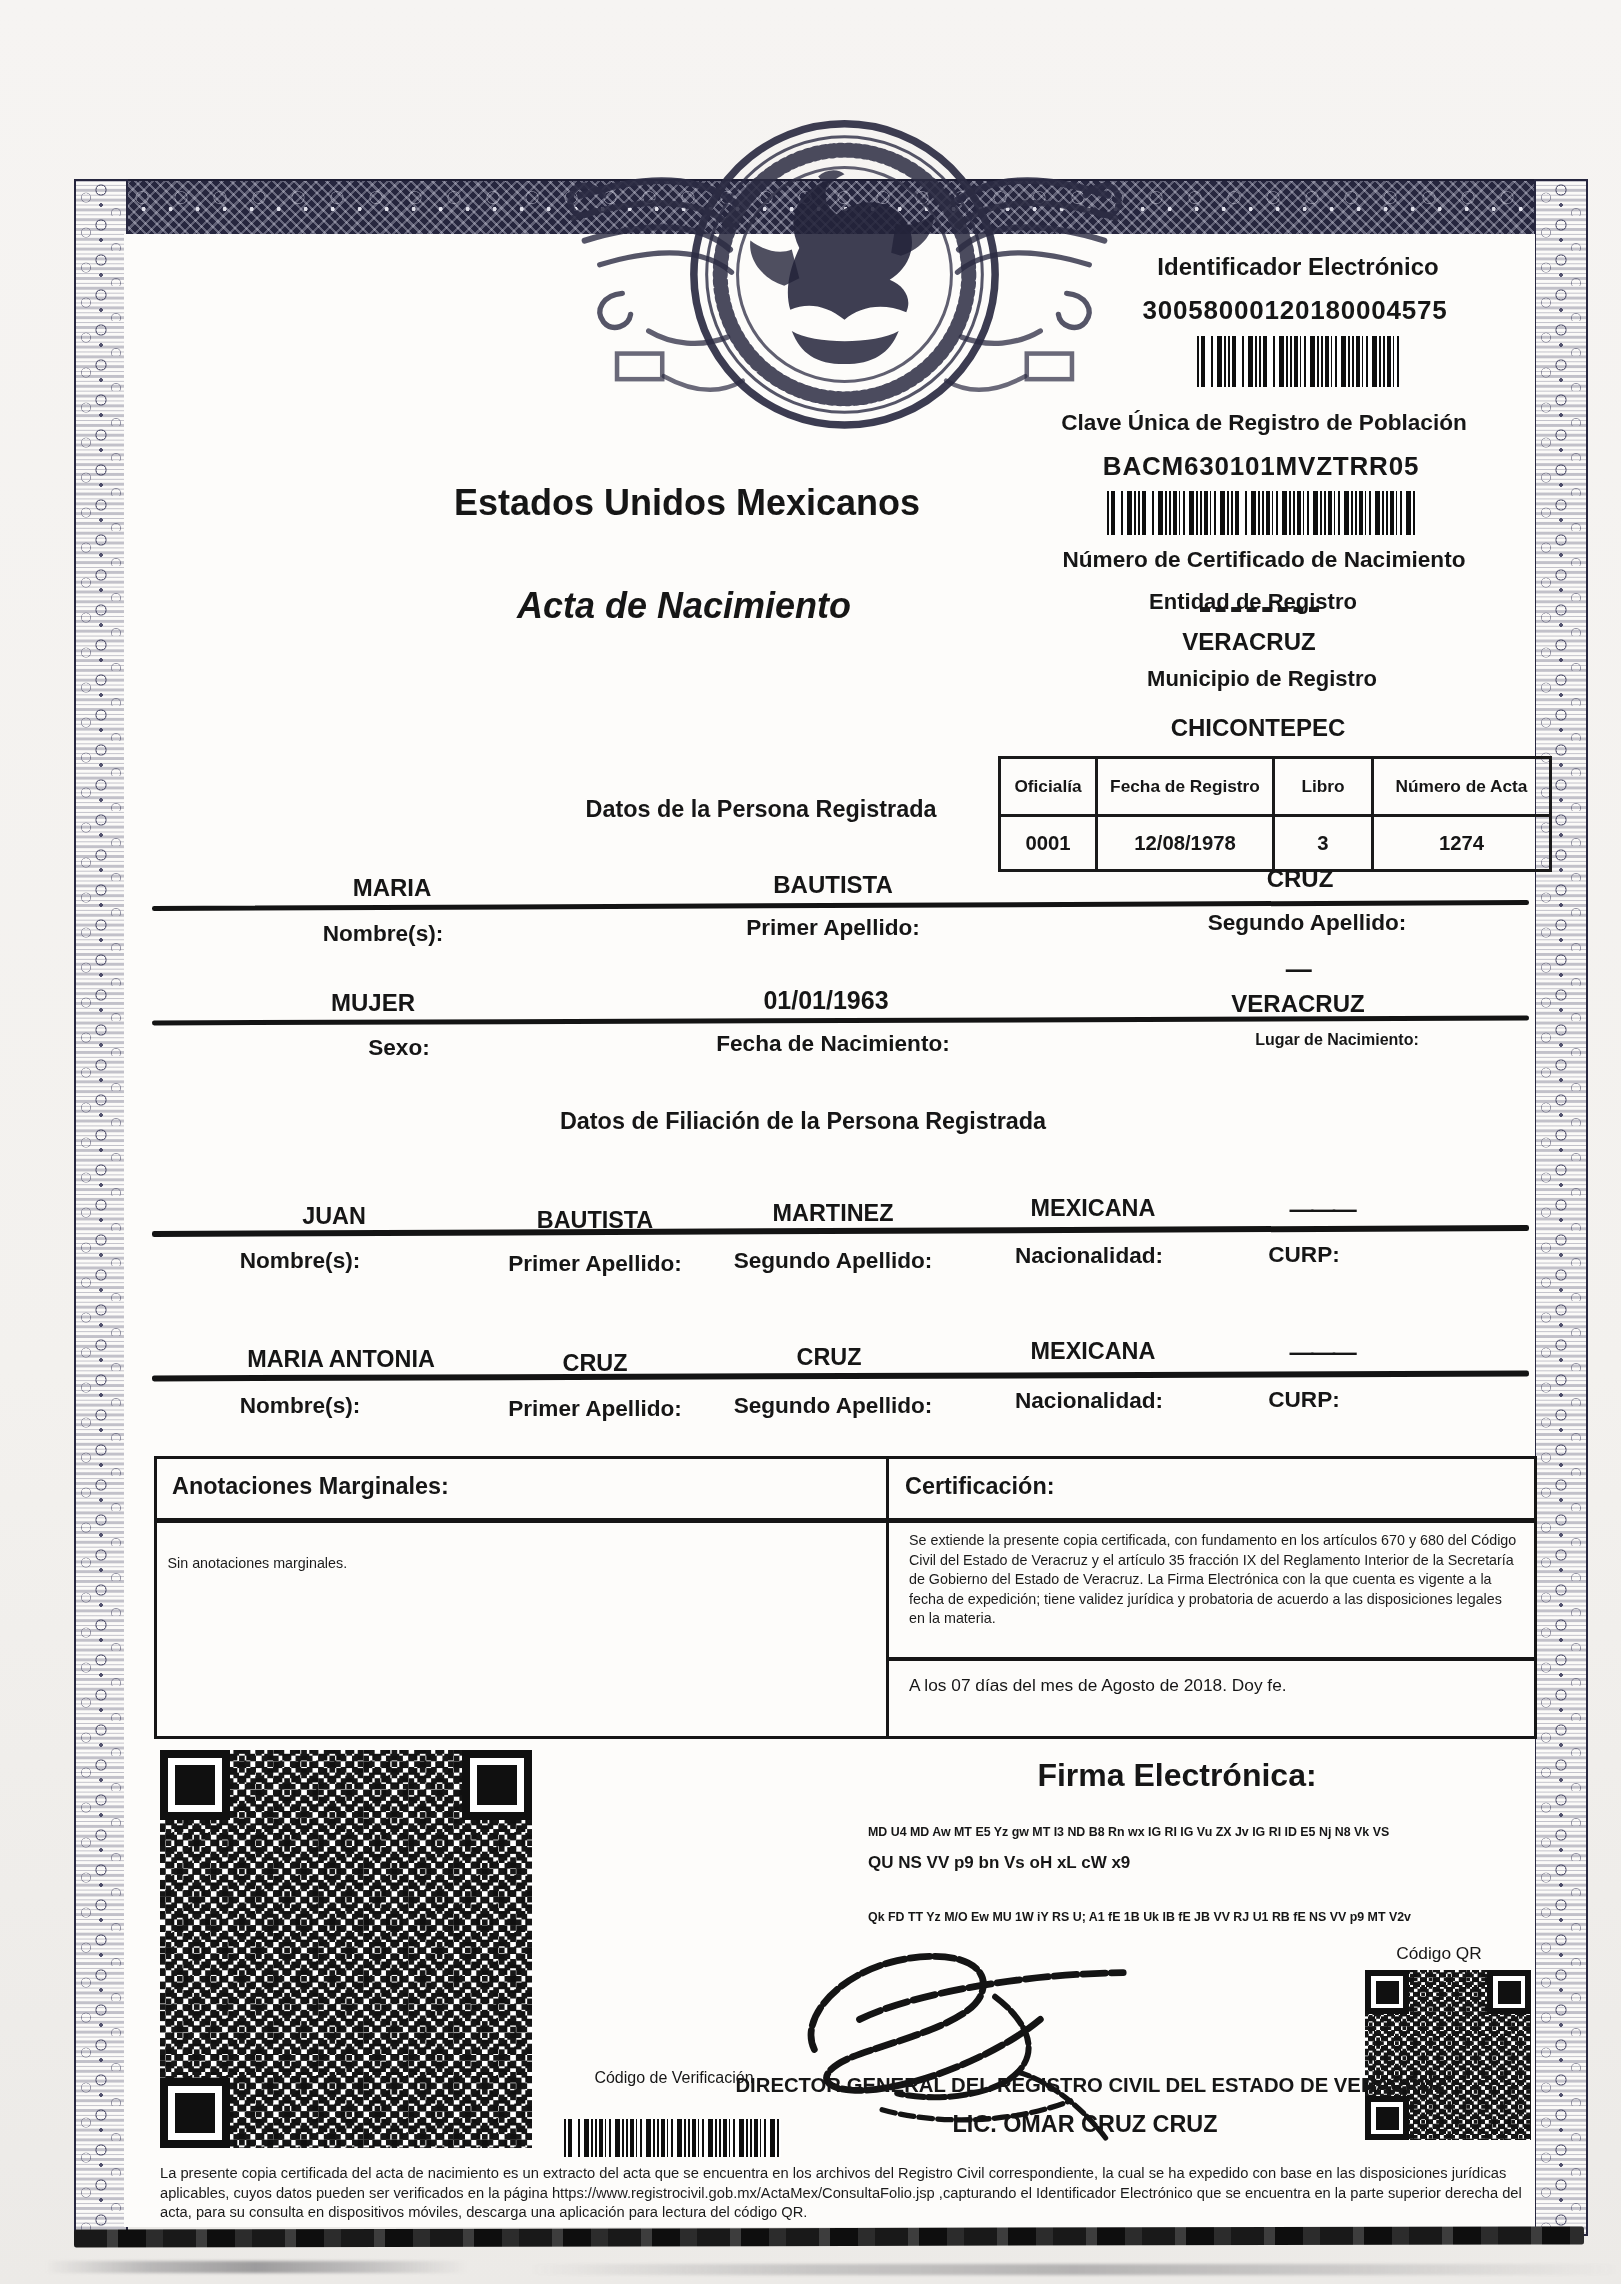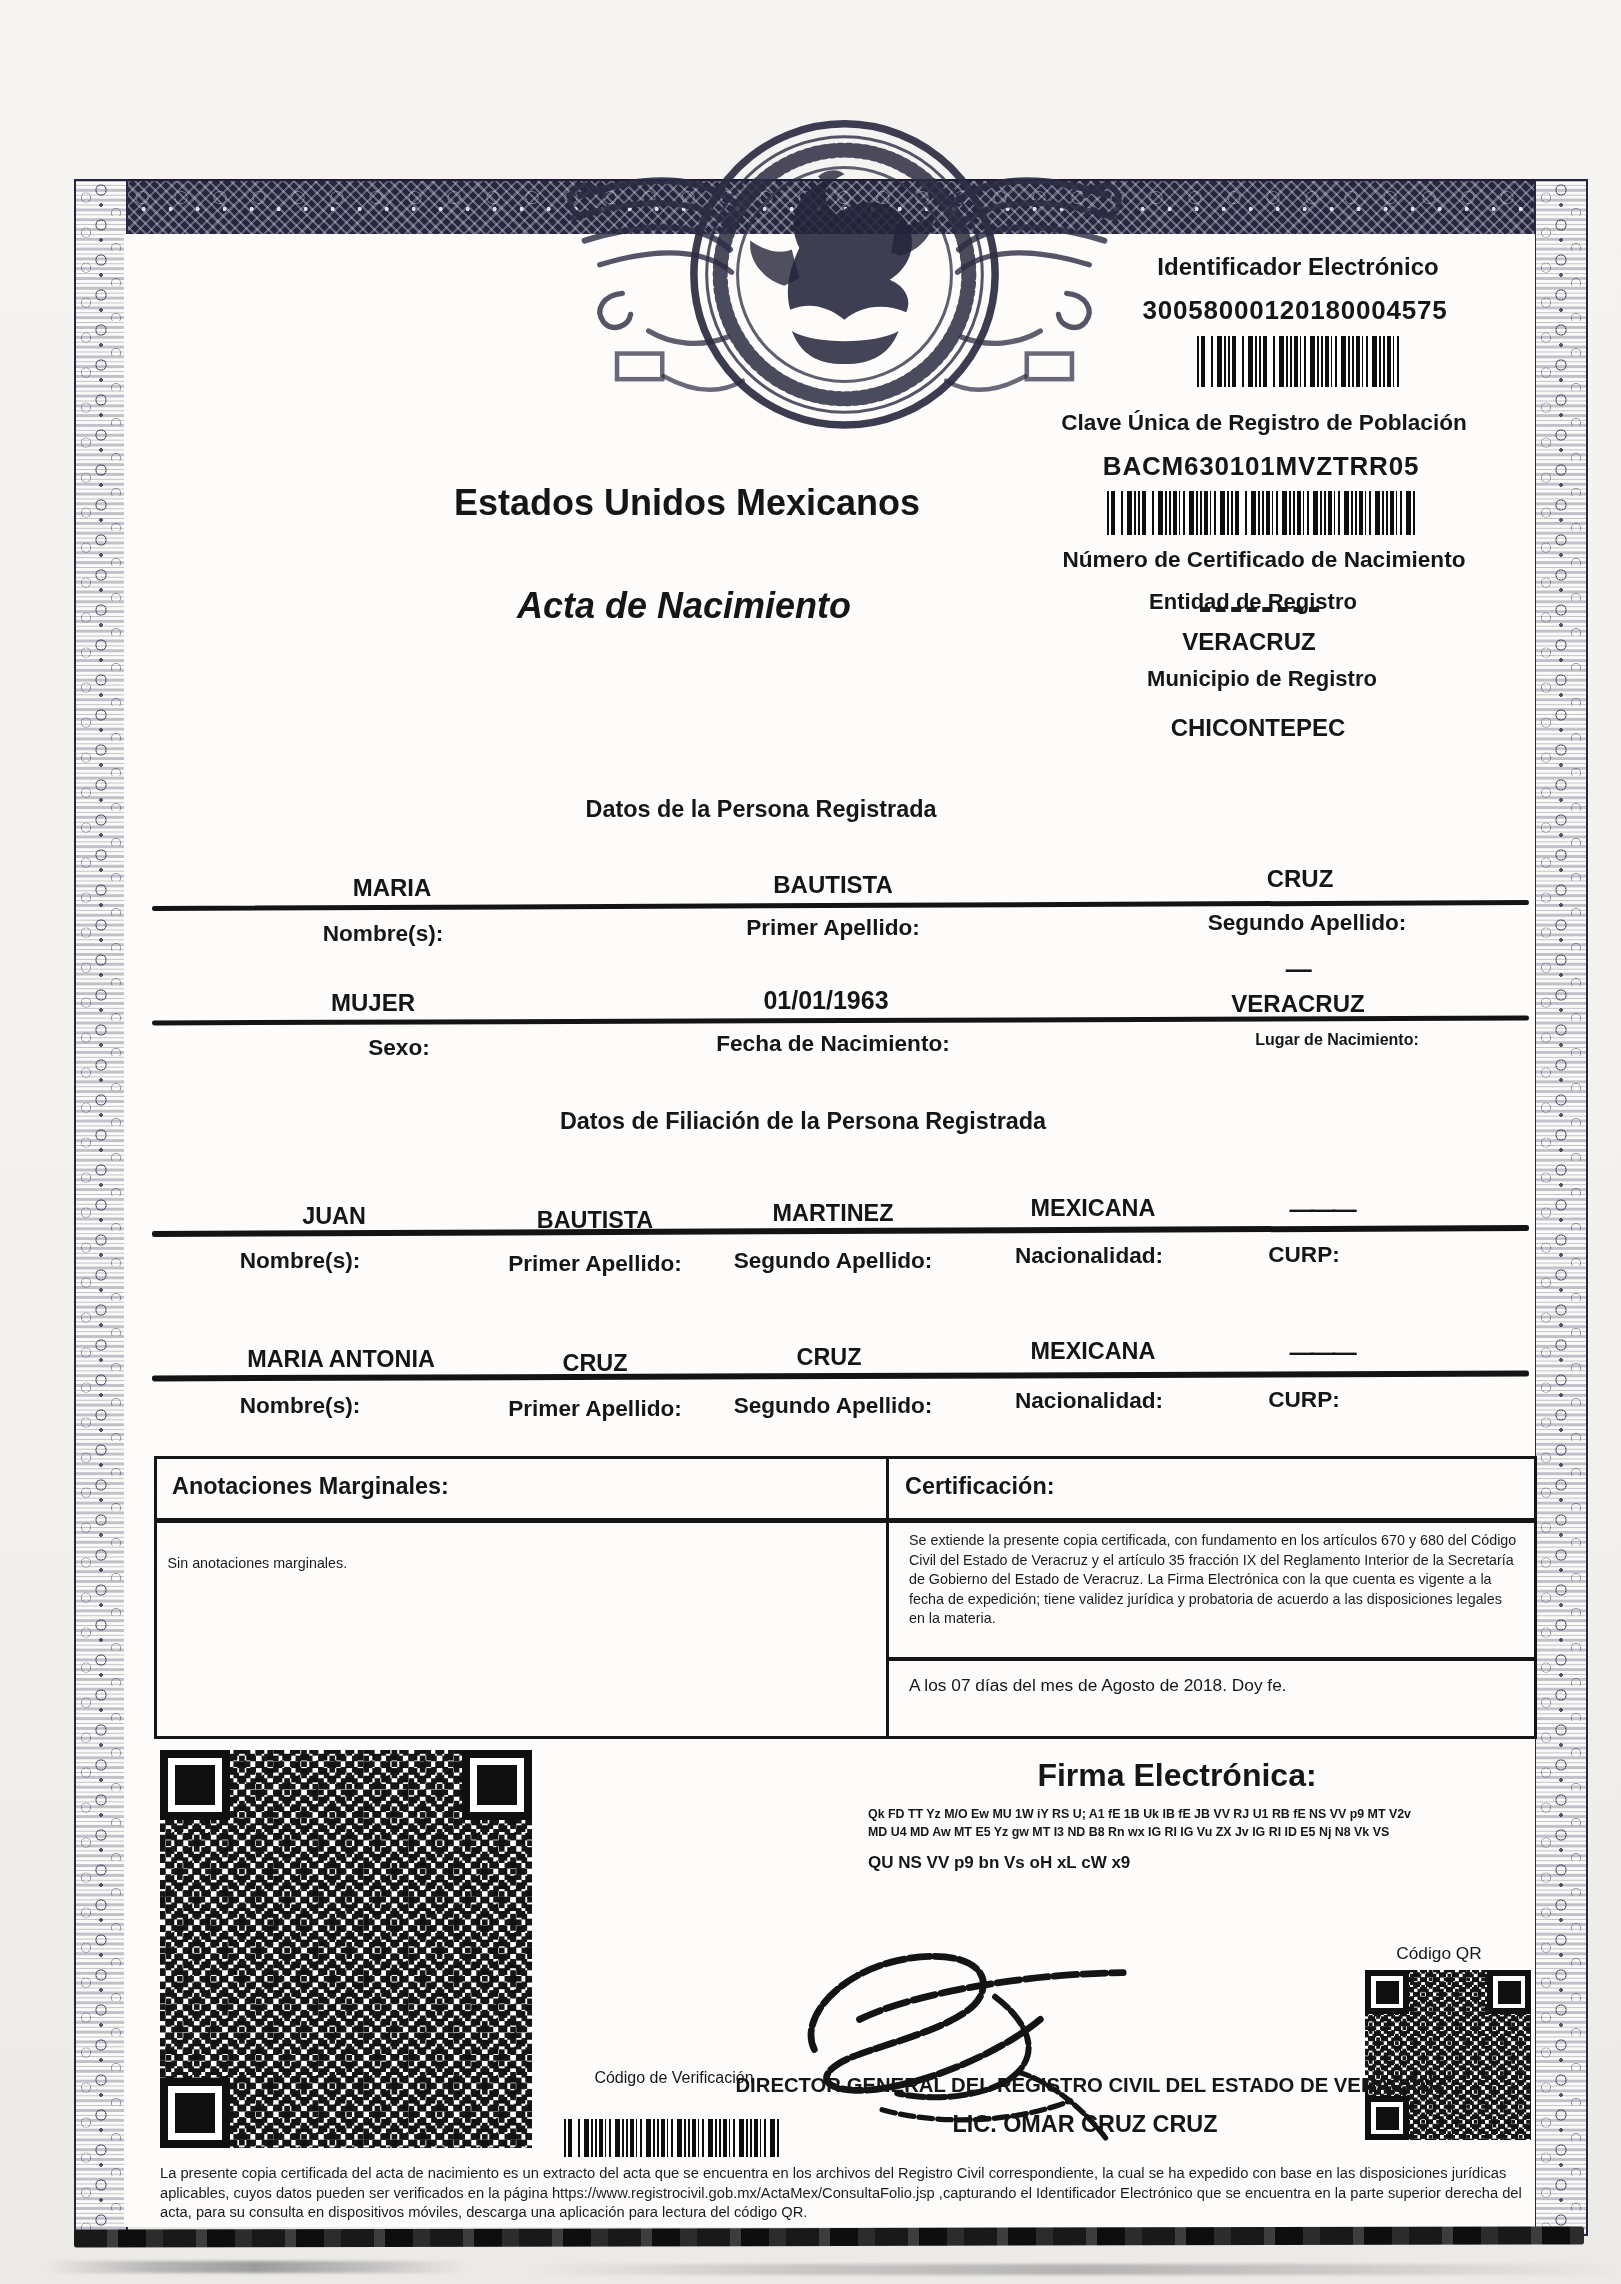--- a/index.html
+++ b/index.html
@@ -126,20 +126,36 @@
   <div class="t b c" style="left:1261px;top:451px;font-size:26px;letter-spacing:0.8px;">BACM630101MVZTRR05</div>
   <div class="barcode" style="left:1107px;top:491px;width:310px;height:44px;"></div>
   <div class="t b c" style="left:1264px;top:547px;font-size:22.6px;">Número de Certificado de Nacimiento</div>
   <div class="dashrule" style="left:1200px;top:607px;width:119px;"></div>
 
   <div class="t b c" style="left:1253px;top:589px;font-size:22px;">Entidad de Registro</div>
   <div class="t b c" style="left:1249px;top:628px;font-size:24px;">VERACRUZ</div>
   <div class="t b c" style="left:1262px;top:666px;font-size:22px;">Municipio de Registro</div>
   <div class="t b c" style="left:1258px;top:714px;font-size:24px;">CHICONTEPEC</div>
 
+  <table class="regtable">
+    <tbody>
+        <tr class="hrow">
+      <td style="width:92px;">Oficialía</td>
+      <td style="width:172px;">Fecha de Registro</td>
+      <td style="width:94px;">Libro</td>
+      <td style="width:173px;">Número de Acta</td>
+    </tr>
+    <tr class="vrow">
+      <td>0001</td>
+      <td>12/08/1978</td>
+      <td>3</td>
+      <td>1274</td>
+    </tr>
+  </tbody>
+    </table>
 
   <div class="t b c" style="left:761px;top:796px;font-size:23.4px;">Datos de la Persona Registrada</div>
 
   <div class="t b c" style="left:392px;top:874px;font-size:24px;">MARIA</div>
   <div class="t b c" style="left:833px;top:871px;font-size:24px;">BAUTISTA</div>
   <div class="t b c" style="left:1300px;top:865px;font-size:24px;">CRUZ</div>
   <div class="rule" style="left:152px;top:903px;width:1377px;height:5.3px;transform:rotate(-0.25deg);"></div>
   <div class="t b c" style="left:383px;top:921px;font-size:22.6px;">Nombre(s):</div>
   <div class="t b c" style="left:833px;top:915px;font-size:22.6px;">Primer Apellido:</div>
   <div class="t b c" style="left:1307px;top:910px;font-size:22.6px;">Segundo Apellido:</div>
@@ -191,21 +207,21 @@
     <div class="t" style="left:752px;top:216px;font-size:17.3px;">A los  07  días del mes de  Agosto  de  2018. Doy fe.</div>
   </div>
 
   <div class="qr qr-big" style="left:160px;top:1750px;width:372px;height:398px;">
     <div class="fd" style="left:0;top:0;width:54px;height:54px;"></div>
     <div class="fd" style="right:0;top:0;width:54px;height:54px;"></div>
     <div class="fd" style="left:0;bottom:0;width:54px;height:54px;"></div>
   </div>
 
   <div class="t b c" style="left:1177px;top:1757px;font-size:32px;">Firma Electrónica:</div>
-  <div class="t b" style="left:868px;top:1807px;font-size:12.4px;">Qk FD TT Yz M/O Ew MU 1W iY RS U; A1 fE 1B Uk IB fE JB VV RJ U1 RB fE NS VV p9 MT V2v</div>
+  <div class="t b" style="left:868px;top:1910px;font-size:12.4px;">Qk FD TT Yz M/O Ew MU 1W iY RS U; A1 fE 1B Uk IB fE JB VV RJ U1 RB fE NS VV p9 MT V2v</div>
   <div class="t b" style="left:868px;top:1825px;font-size:12.4px;">MD U4 MD Aw MT E5 Yz gw MT I3 ND B8 Rn wx IG RI IG Vu ZX Jv IG RI ID E5 Nj N8 Vk VS</div>
   <div class="t b" style="left:868px;top:1843px;font-size:17px;margin-top:10px;">QU NS VV p9 bn Vs oH xL cW x9</div>
 
   <div class="t c" style="left:1439px;top:1943px;font-size:17.3px;">Código QR</div>
   <div class="qr qr-small" style="left:1365px;top:1970px;width:166px;height:170px;">
     <div class="fd fd-s" style="left:0;top:0;width:32px;height:32px;"></div>
     <div class="fd fd-s" style="right:0;top:0;width:32px;height:32px;"></div>
     <div class="fd fd-s" style="left:0;bottom:0;width:32px;height:32px;"></div>
   </div>
 

